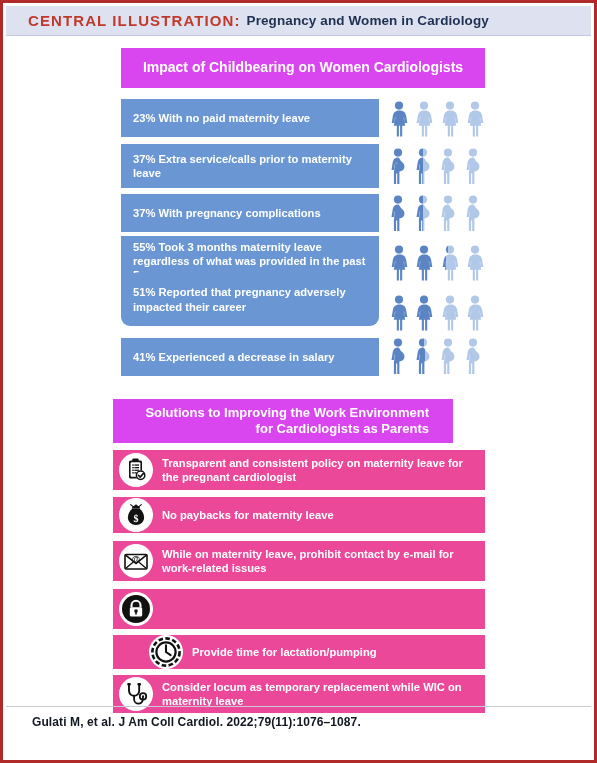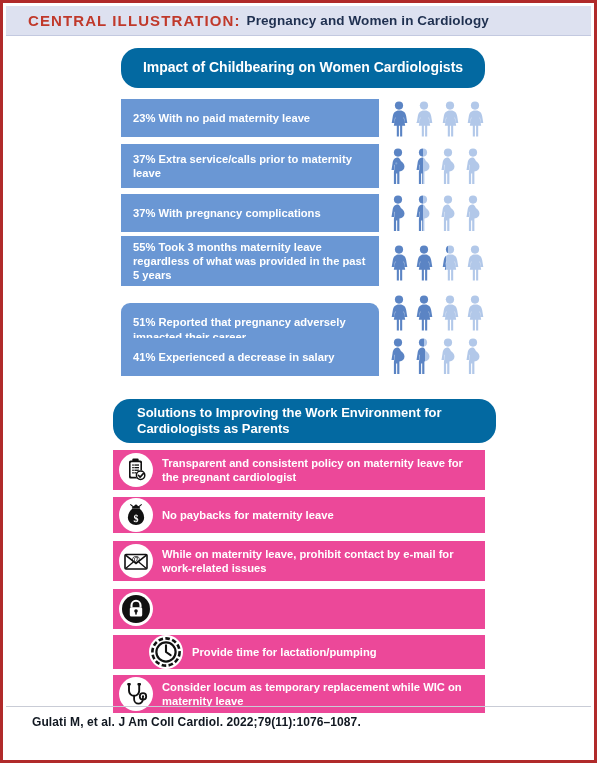--- a/index.html
+++ b/index.html
@@ -46,30 +46,29 @@
     color: #1f3050;
     font-size: 13.5px;
     font-weight: bold;
     margin-left: 6px;
     letter-spacing: .1px;
   }
 
   
   .section-header {
     position: absolute;
-    background: #0369a1;
+    background: #d946ef;
     color: #ffffff;
     font-weight: bold;
     display: flex;
     align-items: center;
     justify-content: center;
-    text-align: left;
+    text-align: right;
     line-height: 1.22;
     box-sizing: border-box;
-    border-radius: 17px;
   }
 
   .stat-row {
     position: absolute;
     left: 118px;
     width: 258px;
     background: #6a97d4;
     color: #ffffff;
     display: flex;
     align-items: center;
@@ -283,21 +282,21 @@
         </g>
     </svg>
     <svg width="20" height="36" viewBox="0 0 20 36">
       <g fill="#b2c8e9">
           <circle cx="10" cy="4.6" r="4.1"></circle>
           <path d="M10 9.6c-3.6 0-5.6 2.2-6.2 5.6L2.7 22h2.6l.7-5.4h.4l-1.6 8.2h3v10.6h2.1V24.8h1.2v10.6h2.1V24.8h3l-1.6-8.2h.4l.7 5.4h2.6l-1.1-6.8c-.6-3.4-2.6-5.6-6.2-5.6z"></path>
         </g>
     </svg>
   </div>
 
-  <div class="stat-row" style="top:300px; height:53px;border-radius:9px;">51% Reported that pregnancy adversely impacted their career</div>
+  <div class="stat-row" style="top:270px; height:53px;border-radius:9px;">51% Reported that pregnancy adversely impacted their career</div>
   <div class="picto" style="top:288px; height:40px;">
     <svg width="20" height="36" viewBox="0 0 20 36">
       <g fill="#5b84c4">
           <circle cx="10" cy="4.6" r="4.1"></circle>
           <path d="M10 9.6c-3.6 0-5.6 2.2-6.2 5.6L2.7 22h2.6l.7-5.4h.4l-1.6 8.2h3v10.6h2.1V24.8h1.2v10.6h2.1V24.8h3l-1.6-8.2h.4l.7 5.4h2.6l-1.1-6.8c-.6-3.4-2.6-5.6-6.2-5.6z"></path>
         </g>
     </svg>
     <svg width="20" height="36" viewBox="0 0 20 36">
       <g fill="#5b84c4">
           <circle cx="10" cy="4.6" r="4.1"></circle>
@@ -351,21 +350,21 @@
         </g>
     </svg>
     <svg width="21" height="38" viewBox="0 0 21 38">
       <g fill="#b2c8e9">
           <circle cx="9" cy="4.6" r="4.1"></circle>
           <path d="M9 9.6c-3.3 0-5 2.2-5.4 5.3L2.5 22h2.5l.7-5.3h.4l-1.2 7.4v11.9h2.2V25.4h1.1v10.6h2.2V23.6c2.9-.5 5.1-2.2 5.1-5.1 0-2.8-2-4.3-3.6-5.5-.9-2.2-2.1-3.4-2.9-3.4z"></path>
         </g>
     </svg>
   </div>
 
-  <div class="section-header" style="left:110px; top:396px; width:383px; height:44px; font-size:13px; padding:0 24px;">Solutions to Improving the Work Environment for Cardiologists as Parents</div>
+  <div class="section-header" style="left:110px; top:396px; width:340px; height:44px; font-size:13px; padding:0 24px;">Solutions to Improving the Work Environment for Cardiologists as Parents</div>
 
   <div class="sol-row" style="top:447px; height:40px;">
     <span class="sol-icon">
       <svg width="26" height="26" viewBox="0 0 26 26">
         <rect x="6" y="3.5" width="13" height="18" rx="1.6" fill="#111"></rect>
         <rect x="7.6" y="5.2" width="9.8" height="14.6" rx="1" fill="#fff"></rect>
         <rect x="9.3" y="1.6" width="6.4" height="3.4" rx="1.2" fill="#111"></rect>
         <g fill="#111">
           <rect x="9.2" y="7.4" width="1.6" height="1.3"></rect>
             <rect x="11.4" y="7.4" width="4.6" height="1.3"></rect>

